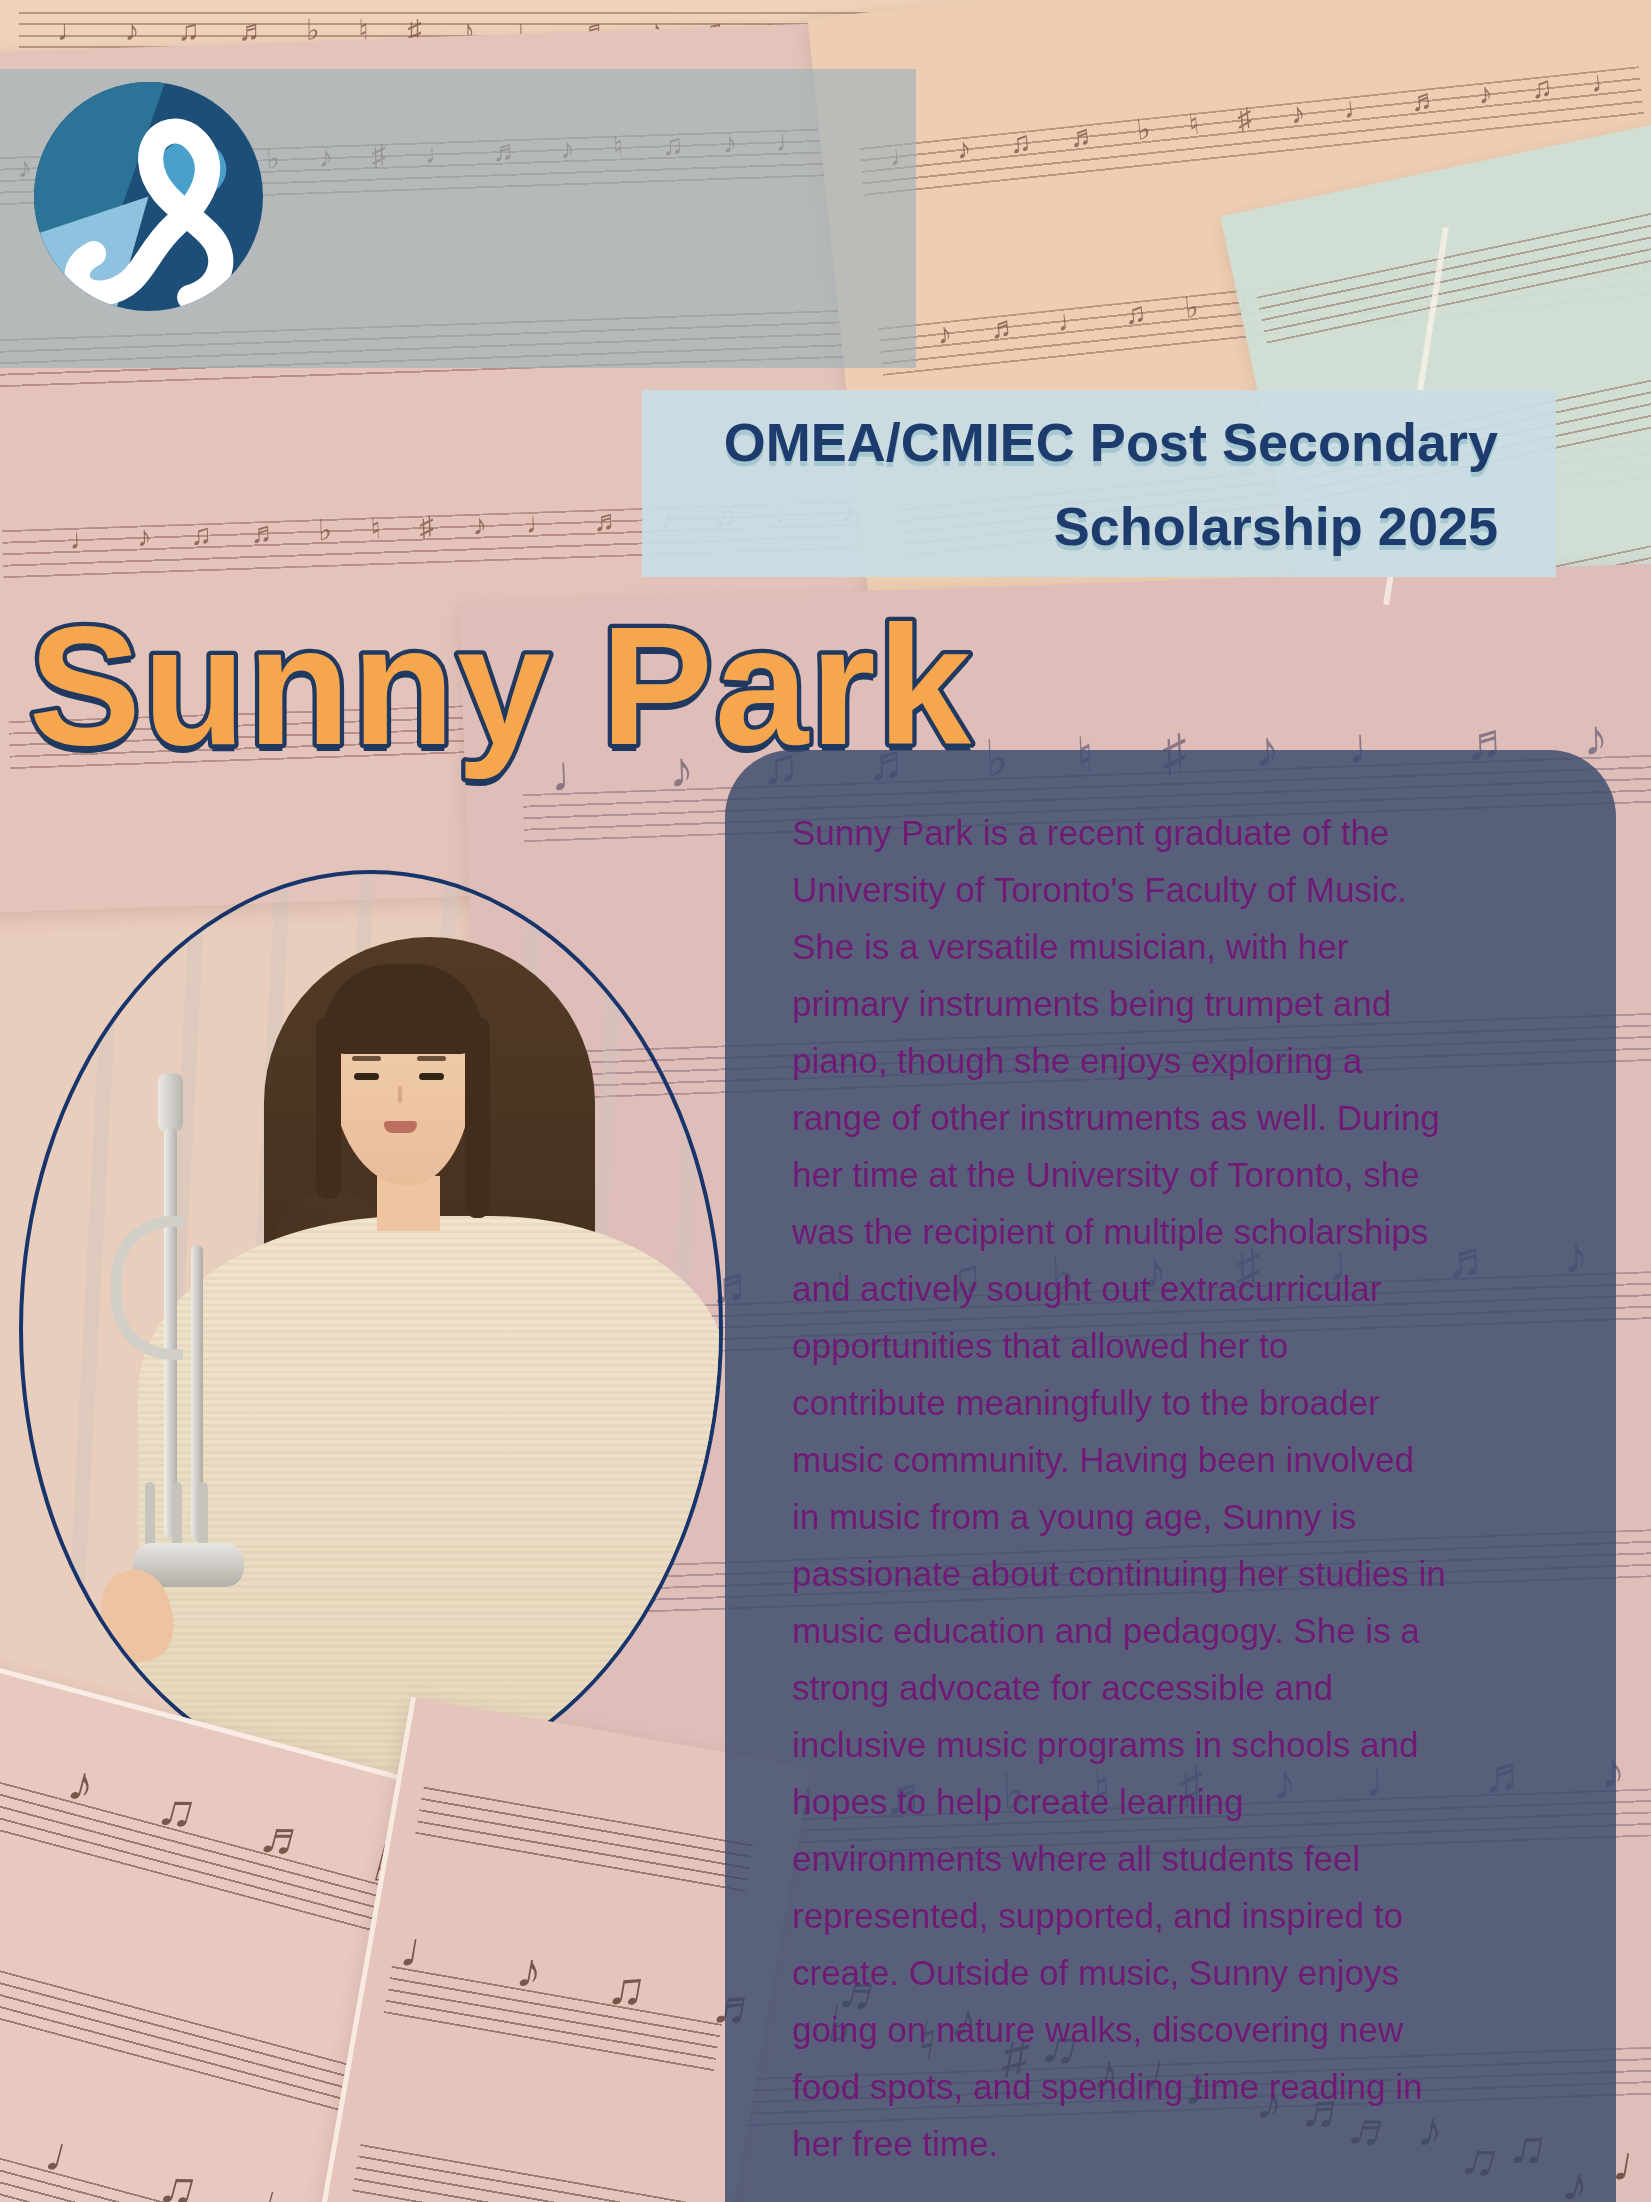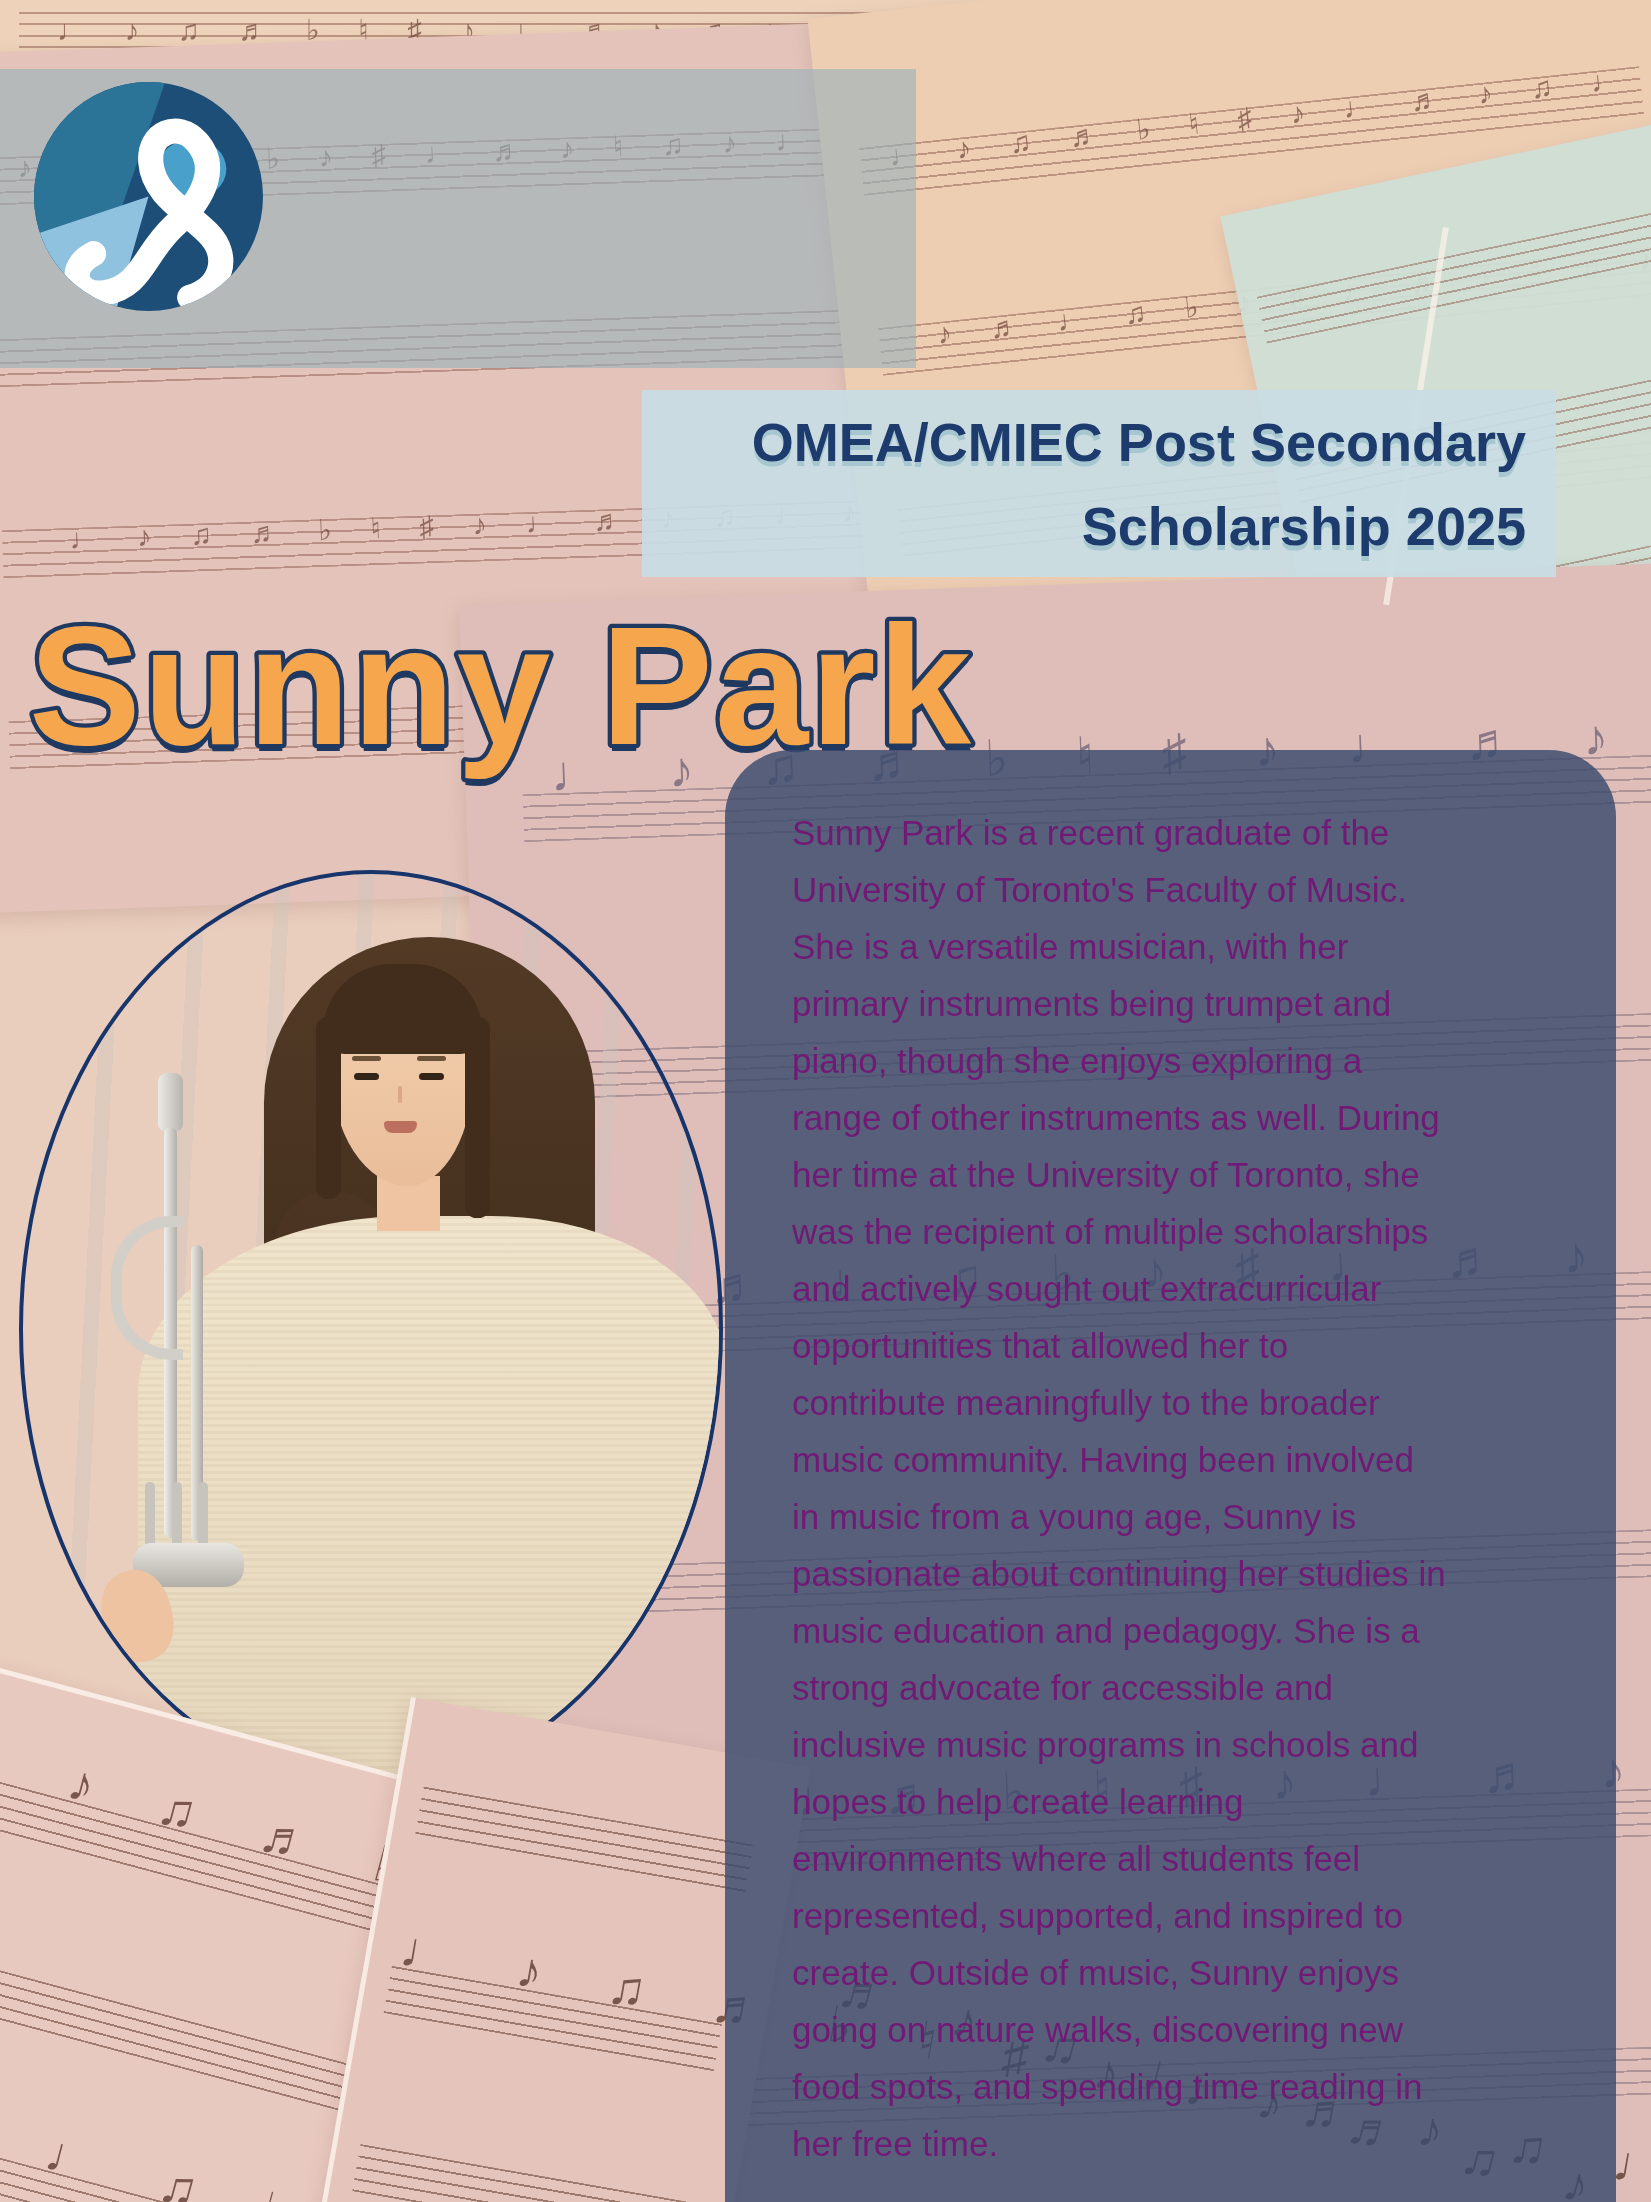--- a/index.html
+++ b/index.html
@@ -46,21 +46,21 @@
   .org-name{left:315px;top:88px;width:574px;z-index:4;
     font-size:56px;font-weight:bold;line-height:67px;letter-spacing:1px;
     color:#2c6077;white-space:pre-line;
     text-shadow:-3.8px -3.8px 0 #fff,3.8px -3.8px 0 #fff,-3.8px 3.8px 0 #fff,3.8px 3.8px 0 #fff,
                  0 -3.8px 0 #fff,0 3.8px 0 #fff,-3.8px 0 0 #fff,3.8px 0 0 #fff;}
 
   
   .banner{left:642px;top:390px;width:914px;height:187px;
           background:rgba(200,221,228,.93);z-index:3;
           display:flex;flex-direction:column;justify-content:center;
-          text-align:right;padding-right:30px;box-sizing:border-box;}
+          text-align:right;padding-right:58px;box-sizing:border-box;}
   .banner div{font-size:54px;font-weight:bold;line-height:84px;color:#1d3c6d;
               text-shadow:0 4.8px 0 rgba(160,195,205,.85);}
 
   
   .recipient-heading{left:23px;top:574px;width:1051px;height:220px;z-index:4;}
 
   
   .photo{left:19px;top:870px;width:704px;height:918px;border-radius:50%;
          border:4.8px solid #17356b;box-sizing:border-box;overflow:hidden;z-index:2;
          background:linear-gradient(90deg,#e9e7e2 0%,#f9f8f5 28%,#ededе8 55%,#f6f4f0 82%,#ebe9e4 100%);}

